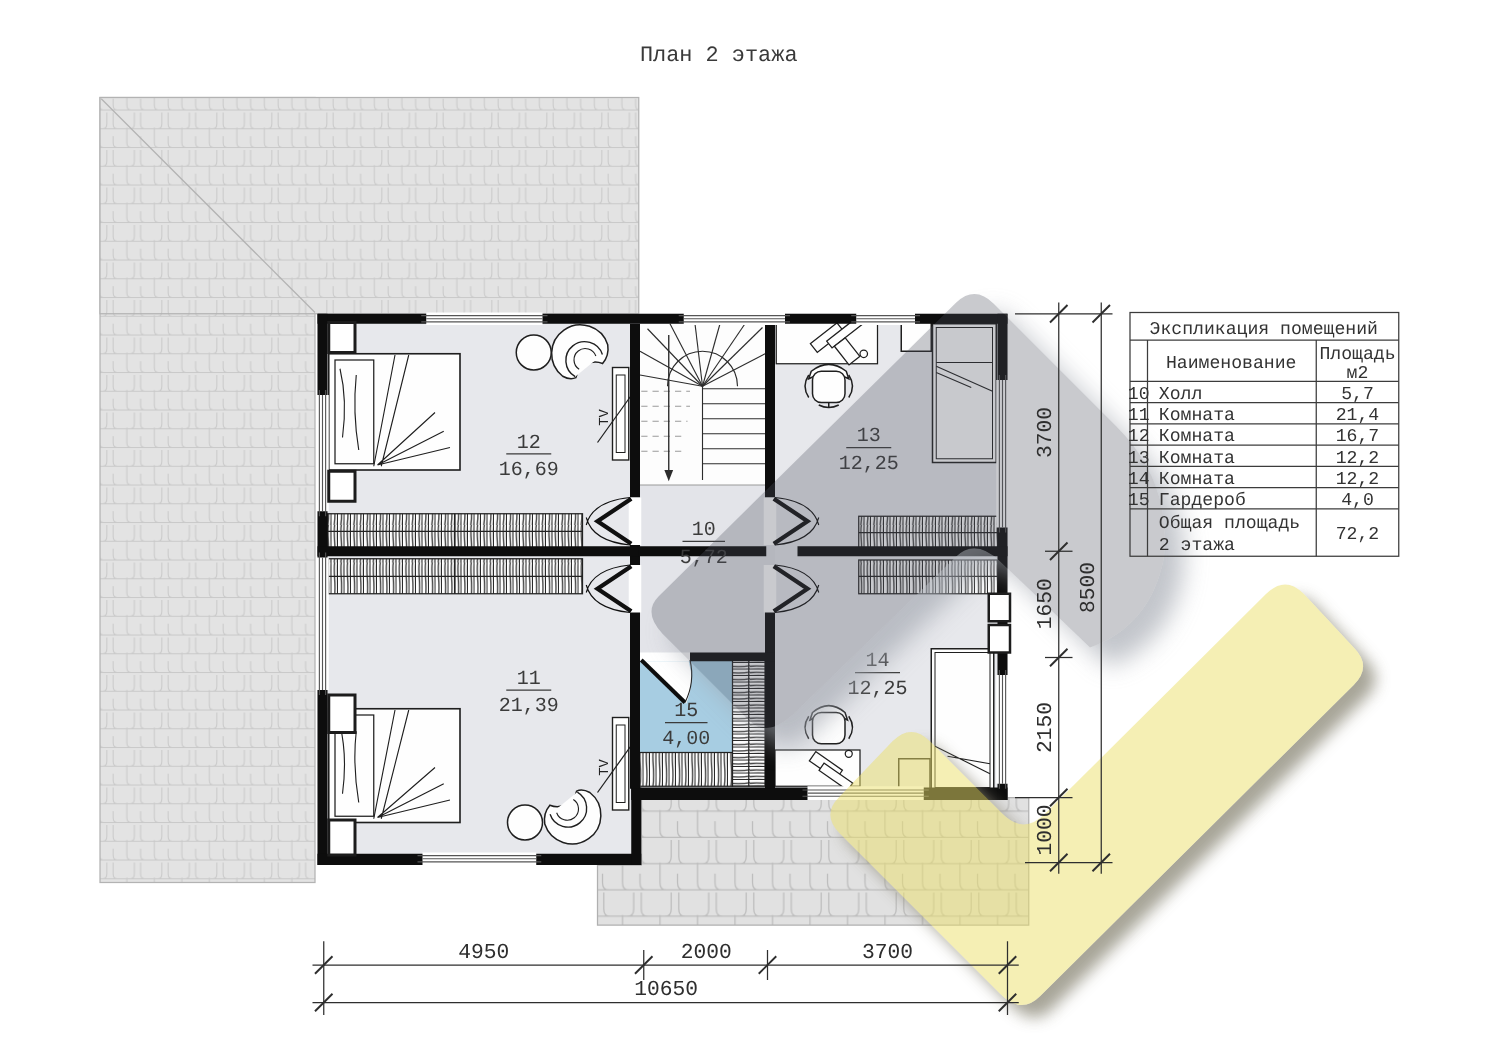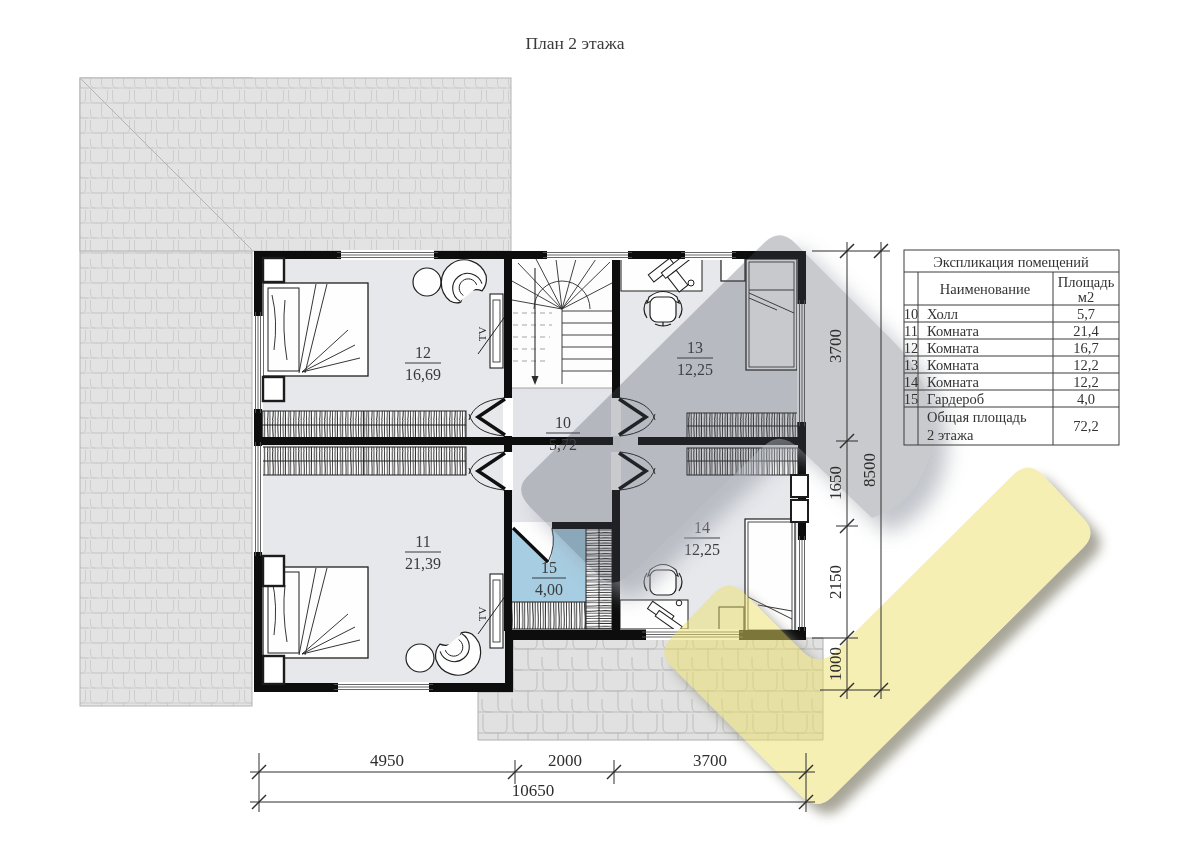--- a/index.html
+++ b/index.html
@@ -1,17 +1,17 @@
 <!DOCTYPE html>
 <html><head>
 <meta charset="utf-8">
 <style>
 html,body{margin:0;padding:0;background:#fff;}
 #page{position:relative;width:1200px;height:836px;overflow:hidden;
-font-family:Liberation Serif, serif;}
+font-family:Liberation Mono, monospace;}
 svg{display:block;}
 </style>
 </head>
 <body>
 <div id="page">
 <svg width="1200" height="848" viewBox="0 0 1200 848">
 <defs>
 <pattern id="roofA" width="22" height="30" patternUnits="userSpaceOnUse">
   <rect width="22" height="30" fill="#e3e3e3"></rect>
   <path fill="none" stroke="#c9c9c9" stroke-width="0.8" d="M2.5,-3 V9 Q2.5,13 6,13 H16 Q19.5,13 19.5,9 V-3 M0,13 H22

